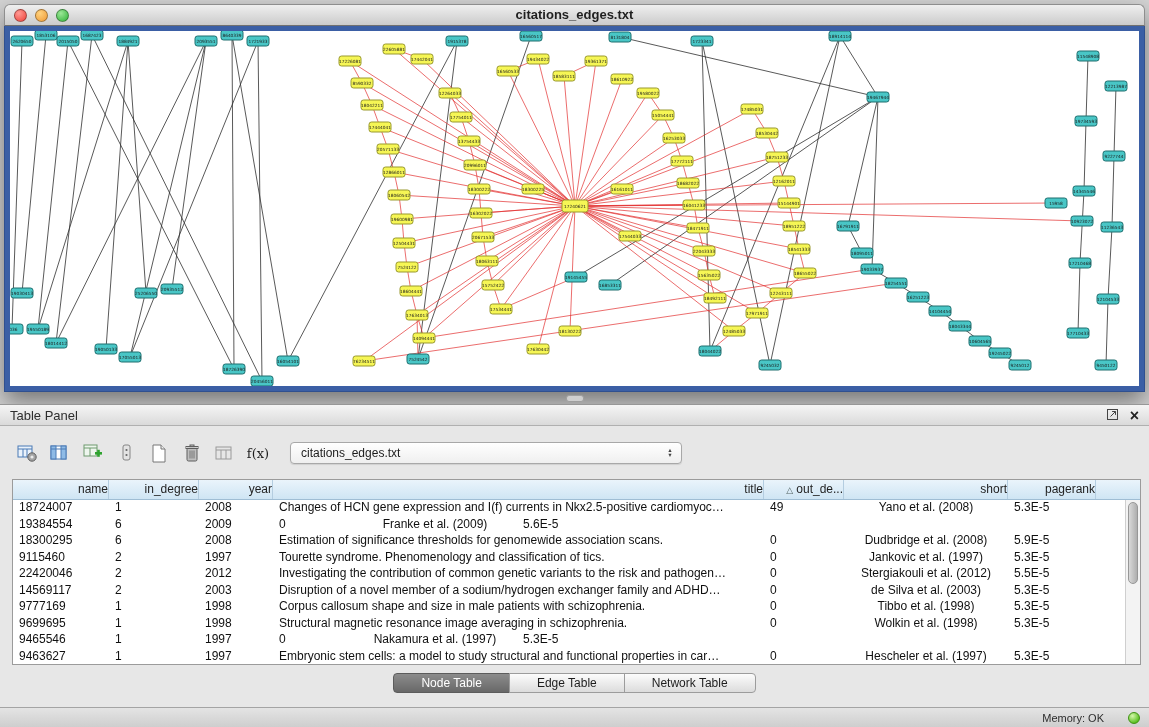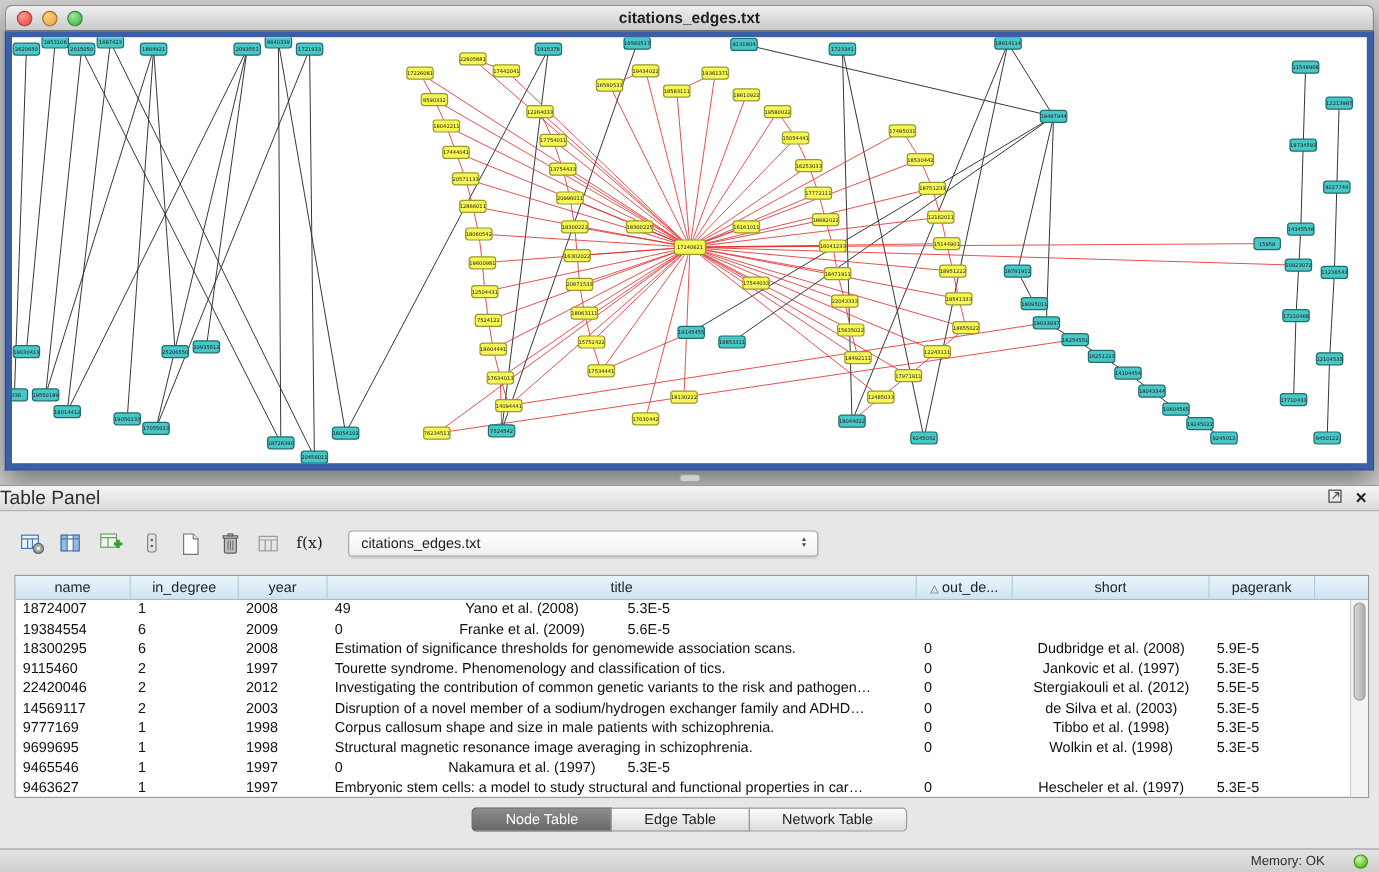--- a/index.html
+++ b/index.html
@@ -21,34 +21,34 @@
   #net-svg line.er{stroke:#e22e2e;stroke-width:.7}
   #net-svg rect.nt{fill:#49c6c6;stroke:#1e6f6f;stroke-width:1}
   #net-svg rect.ny{fill:#f6f655;stroke:#99992f;stroke-width:1}
   #net-svg text{font-family:"DejaVu Sans",sans-serif;font-size:4.3px;text-anchor:middle;fill:#1c1c1c}
 
   .split{position:absolute;left:566px;top:395px;width:18px;height:7px;background:#cfcfcf;border:1px solid #9f9f9f;border-radius:3px}
 
   
   .table-panel{position:absolute;left:0;top:404px;width:1149px;height:303px;background:#e7e7e7;border-top:1px solid #979797}
   .panel-header{height:21px;background:linear-gradient(#f5f5f5,#dadada);border-bottom:1px solid #b0b0b0;position:relative}
-  .panel-title{font-size:16px;color:#2e2e2e;line-height:21px;}
+  .panel-title{font-size:13px;color:#2e2e2e;line-height:21px;padding-left:10px}
   .ph-icons{position:absolute;right:10px;top:0;height:21px;display:flex;align-items:center;gap:11px}
   .ph-close{font-size:16px;font-weight:bold;color:#222;line-height:14px;cursor:default}
 
   .tbar{display:flex;align-items:center;gap:7px;margin:13px 0 0 14px;height:28px}
   .tbtn{width:26px;height:25px;display:flex;align-items:center;justify-content:center;border-radius:3px}
   .fx{font-family:"DejaVu Serif",serif;font-size:13px;color:#1d1d1d}
   .combo{margin-left:12px;width:392px;height:22px;border:1px solid #a8a8a8;border-radius:4px;background:linear-gradient(#ffffff,#efefef);display:flex;align-items:center;box-shadow:0 1px 1px rgba(0,0,0,.1)}
   .combo-label{font-size:12px;color:#1d1d1d;padding-left:10px;flex:1}
   .stepper{width:16px;margin-right:3px;display:flex;flex-direction:column;align-items:center;line-height:5px;font-size:5.5px;color:#444}
 
   .tablebox{position:relative;margin:12px 8px 0 12px;height:186px;background:#fff;border:1px solid #9b9b9b;overflow:hidden}
   .thead{display:flex;height:20px;background:linear-gradient(#eaf4fb,#cfe5f4);border-bottom:1px solid #9fbdd4}
-  .hc{border-right:1px solid #b4cde0;font-size:12px;color:#1f1f1f;text-align:center;line-height:19px;overflow:hidden;white-space:nowrap}
+  .hc{border-right:1px solid #b4cde0;font-size:12px;color:#1f1f1f;text-align:right;line-height:19px;overflow:hidden;white-space:nowrap}
   .sort{font-size:9px;margin-right:3px;color:#566}
   .c0{width:96px}.c1{width:90px}.c2{width:74px}.c3{width:491px}.c4{width:80px}.c5{width:164px}.c6{width:88px}
   .tbody{position:absolute;left:0;right:15px;top:20px;bottom:0;overflow:hidden}
   .trow{display:flex;height:16.5px;align-items:flex-start}
   .cell{font-size:12px;color:#101010;padding-left:6px;white-space:nowrap;overflow:hidden;text-overflow:ellipsis}
   .cell.c5{text-align:center;padding-left:0}
   .vsb{position:absolute;right:0;top:20px;bottom:0;width:15px;background:#f3f3f3;border-left:1px solid #cfcfcf}
   .thumb{position:absolute;left:2px;right:2px;top:2px;height:82px;border-radius:6px;background:linear-gradient(90deg,#d9d9d9,#aeaeae);border:1px solid #979797}
 
   .tabs{display:flex;justify-content:center;margin-top:8px}
@@ -777,20 +777,21 @@
         <div class="hc c3"><span>title</span></div>
         <div class="hc c4"><span class="sort">△</span><span>out_de...</span></div>
         <div class="hc c5"><span>short</span></div>
         <div class="hc c6"><span>pagerank</span></div>
       </div>
     <div class="tbody" id="tbody">
         <div class="trow">
           <div class="cell c0">18724007</div>
           <div class="cell c1">1</div>
           <div class="cell c2">2008</div>
+          <div class="cell c3">Changes of HCN gene expression and I(f) currents in Nkx2.5-positive cardiomyoc…</div>
           <div class="cell c4">49</div>
           <div class="cell c5">Yano et al. (2008)</div>
           <div class="cell c6">5.3E-5</div>
         </div>
         <div class="trow">
           <div class="cell c0">19384554</div>
           <div class="cell c1">6</div>
           <div class="cell c2">2009</div>
           <div class="cell c4">0</div>
           <div class="cell c5">Franke et al. (2009)</div>

